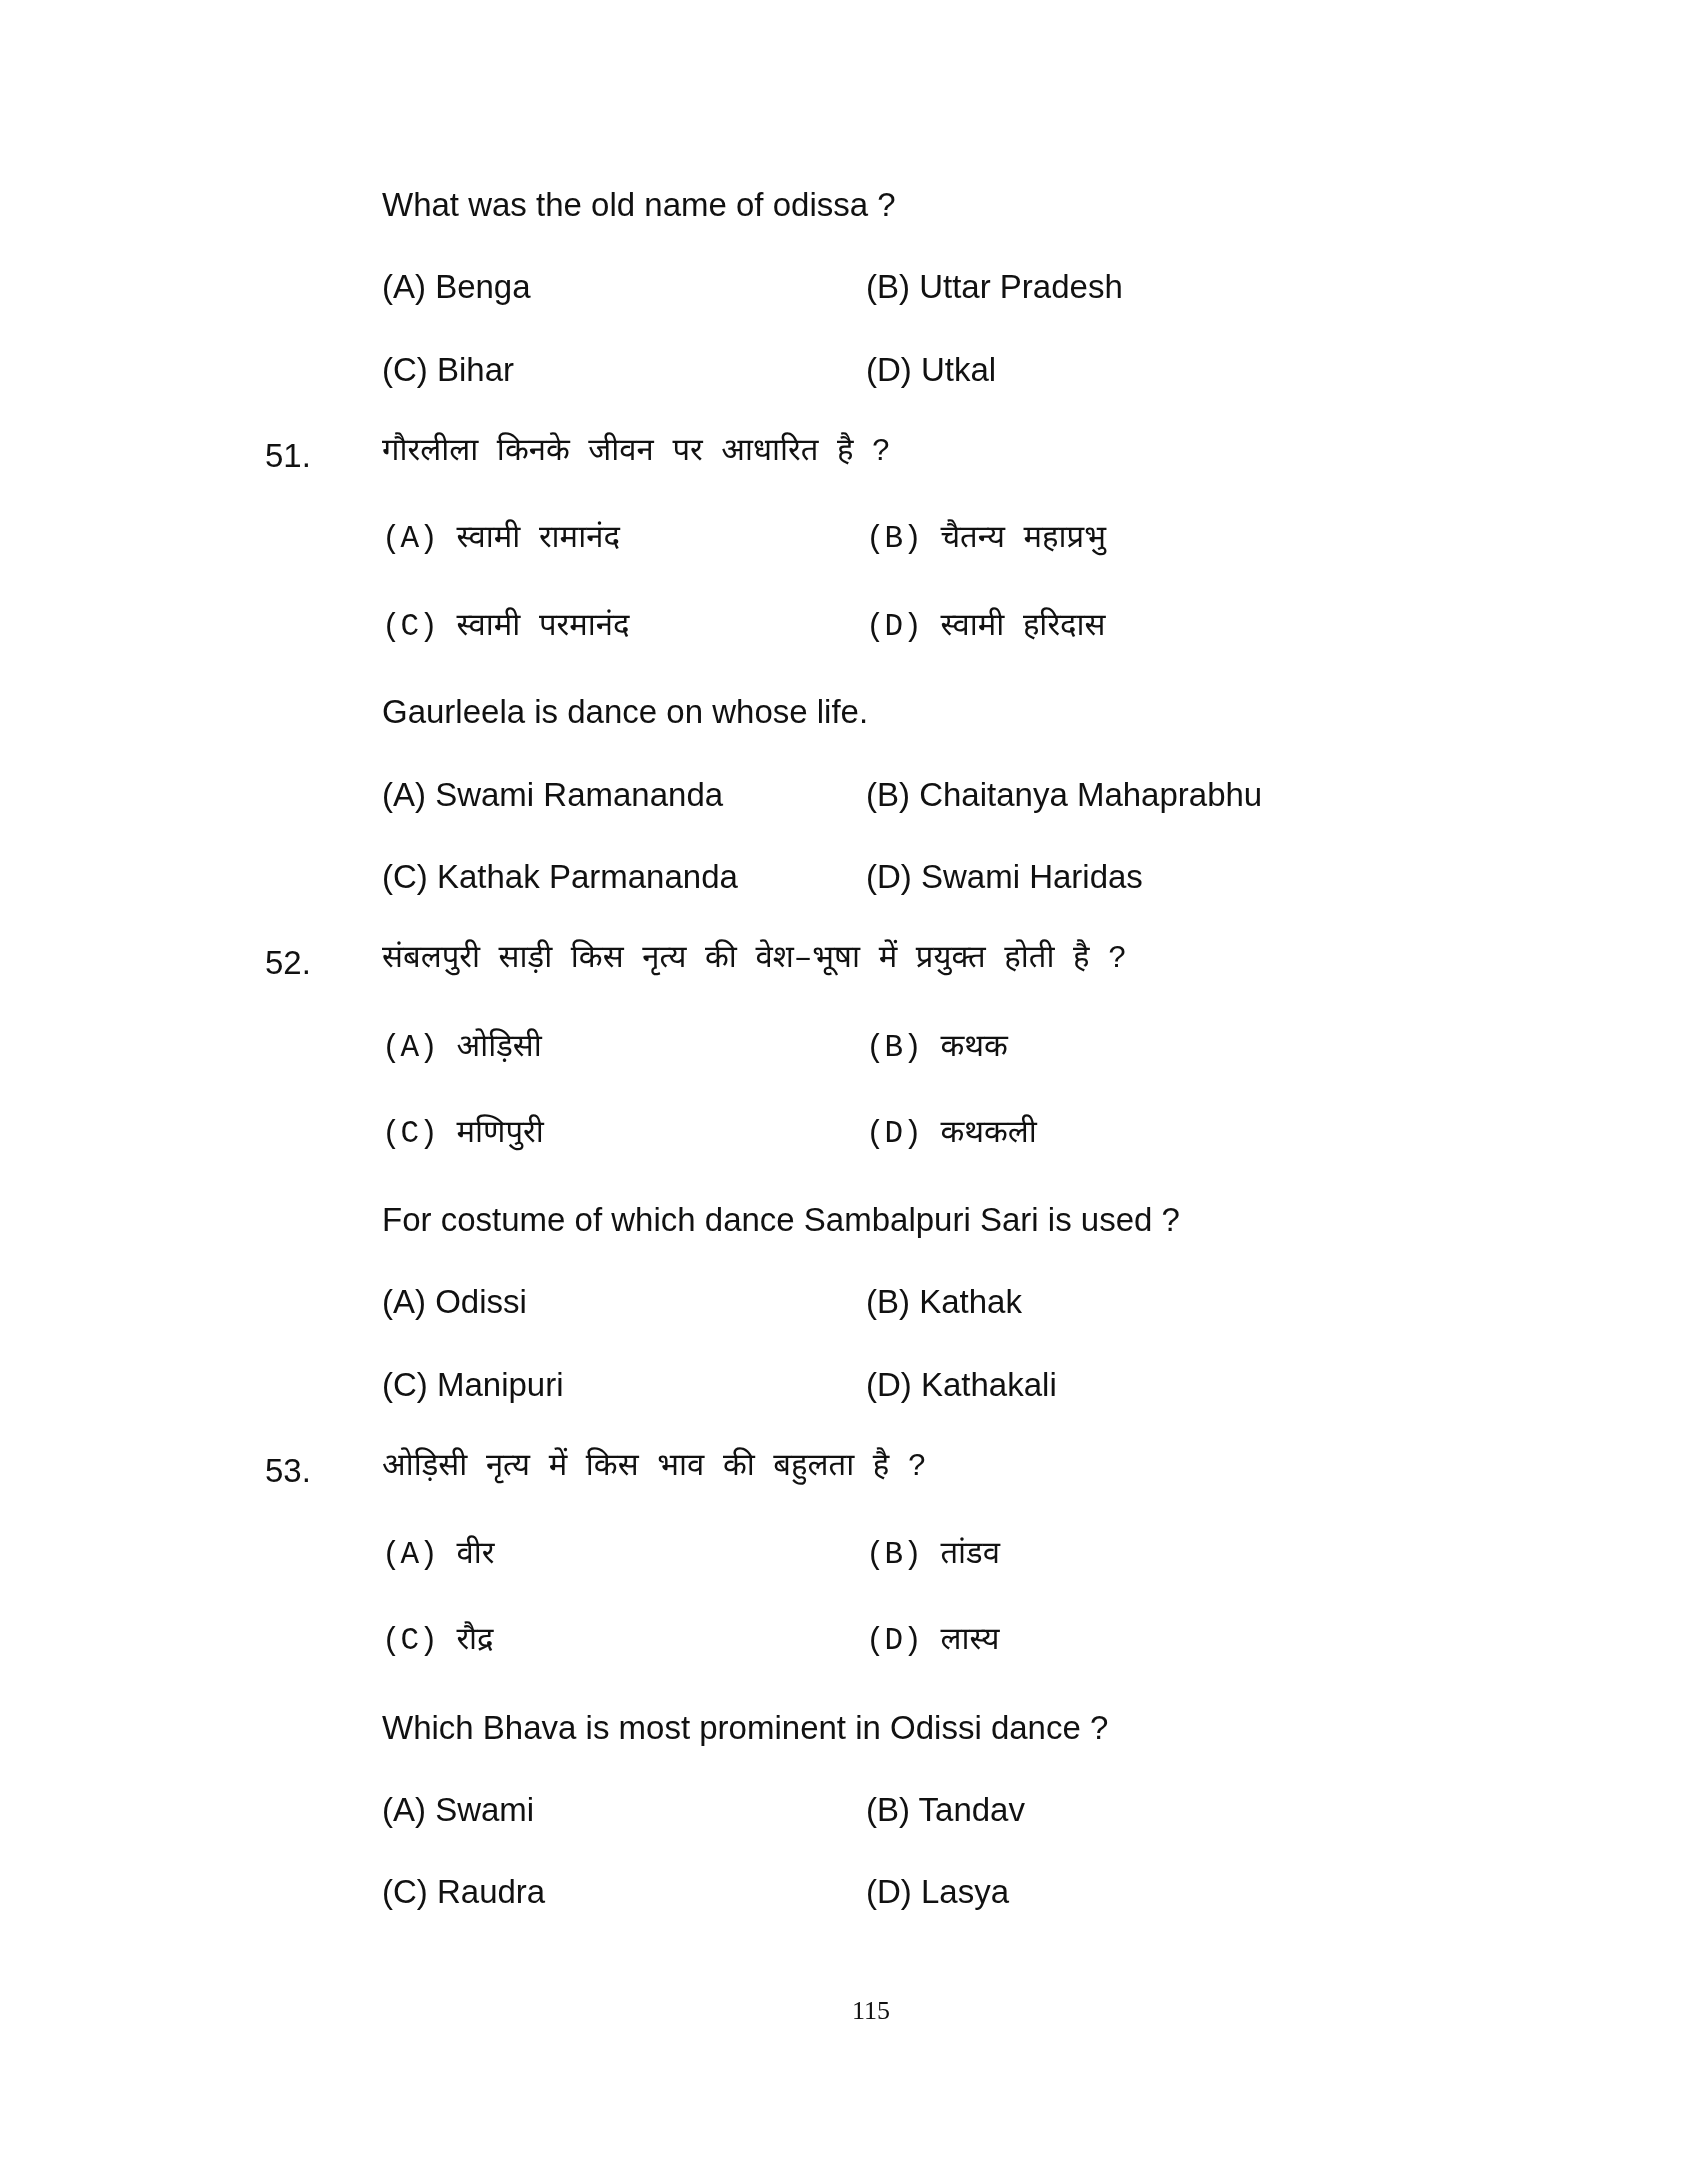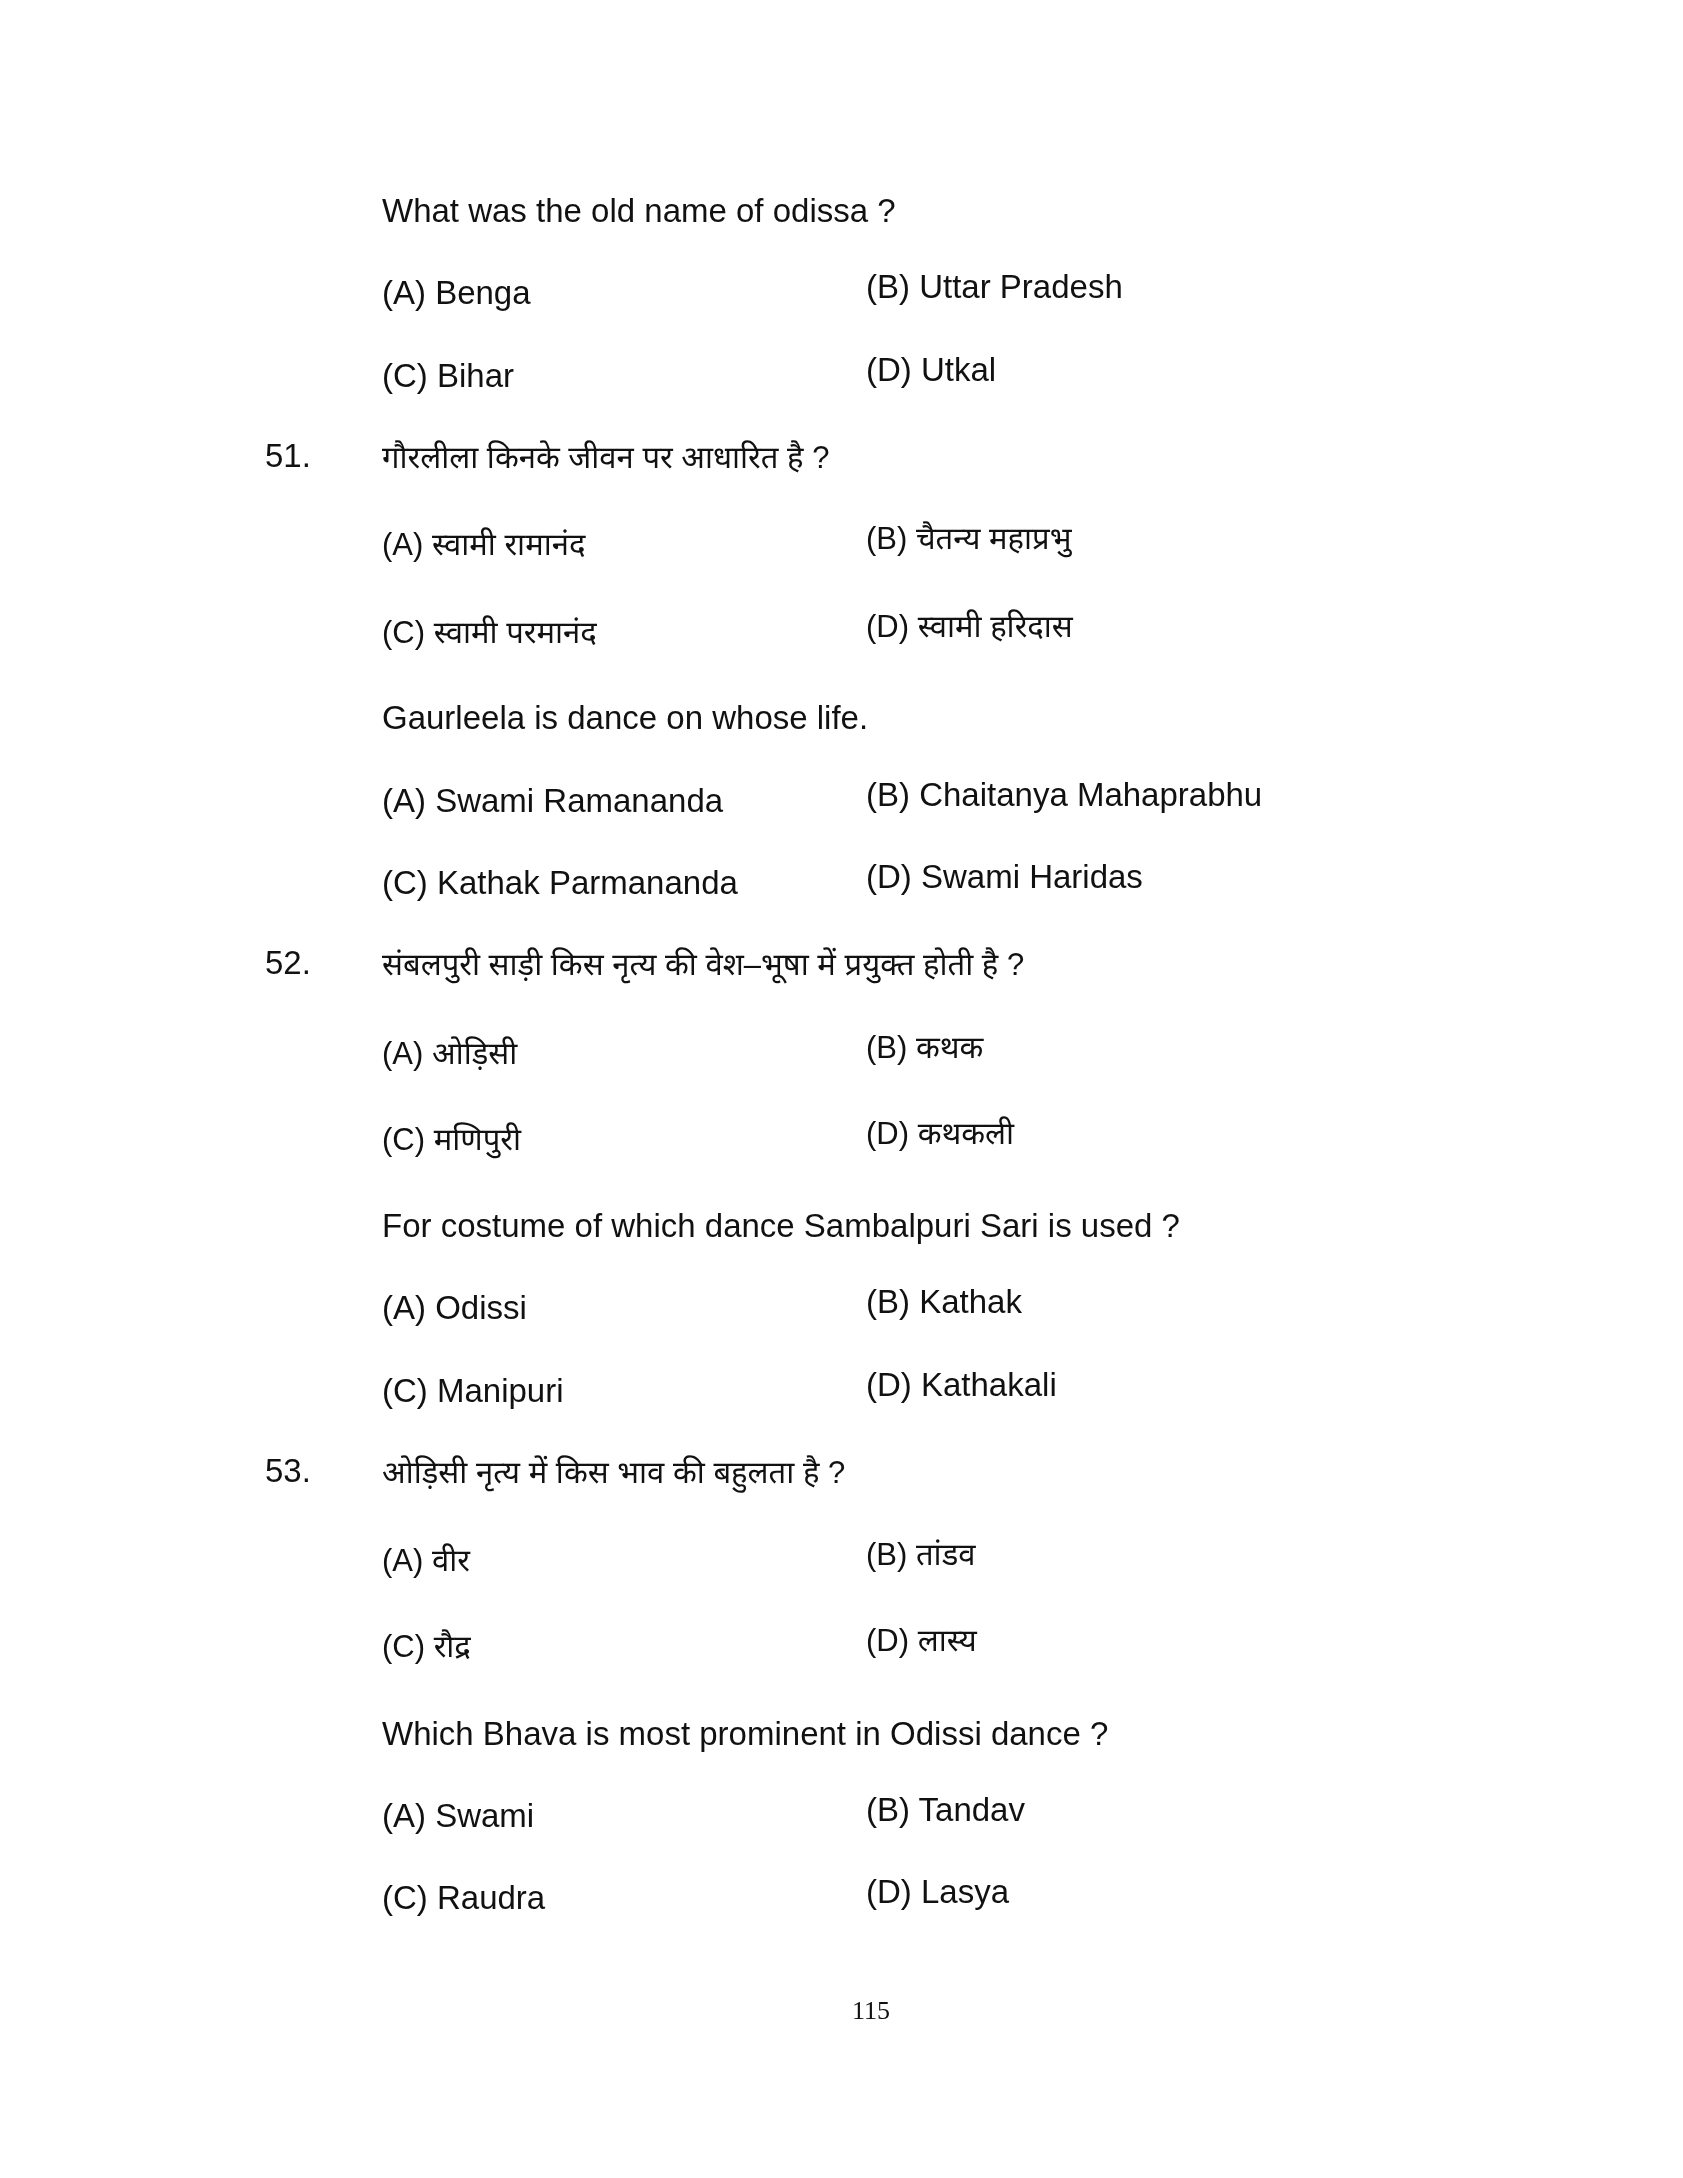--- a/index.html
+++ b/index.html
@@ -1,21 +1,21 @@
 <!DOCTYPE html>
 <html><head>
 <meta charset="utf-8">
 <style>
   html, body { margin: 0; padding: 0; background: #ffffff; }
   body { width: 1683px; height: 2178px; position: relative; overflow: hidden;
          font-family: "Liberation Sans", "DejaVu Sans", sans-serif; color: #111; }
   .line { position: absolute; font-size: 33px; line-height: 40px; white-space: nowrap; }
-  .hi { font-family: Liberation Sans, sans-serif; font-size: 31px; }
+  .hi { font-family: Liberation Mono, monospace; font-size: 31px; }
   .qnum { position: absolute; left: 265px; font-size: 33px; line-height: 40px; }
-  .colA { left: 382px; margin-top: 6px; }
+  .colA { left: 382px; }
   .colB { left: 866px; }
   .pageno { position: absolute; left: 0; width: 1742px; text-align: center; top: 1996px;
             font-family: "Liberation Serif", serif; font-size: 26px; }
 </style>
 </head>
 <body>
 
 <div>
   <div class="line colA" style="top:185px">What was the old name of odissa ?</div>
   <div class="line colA" style="top:267px">(A) Benga</div>

